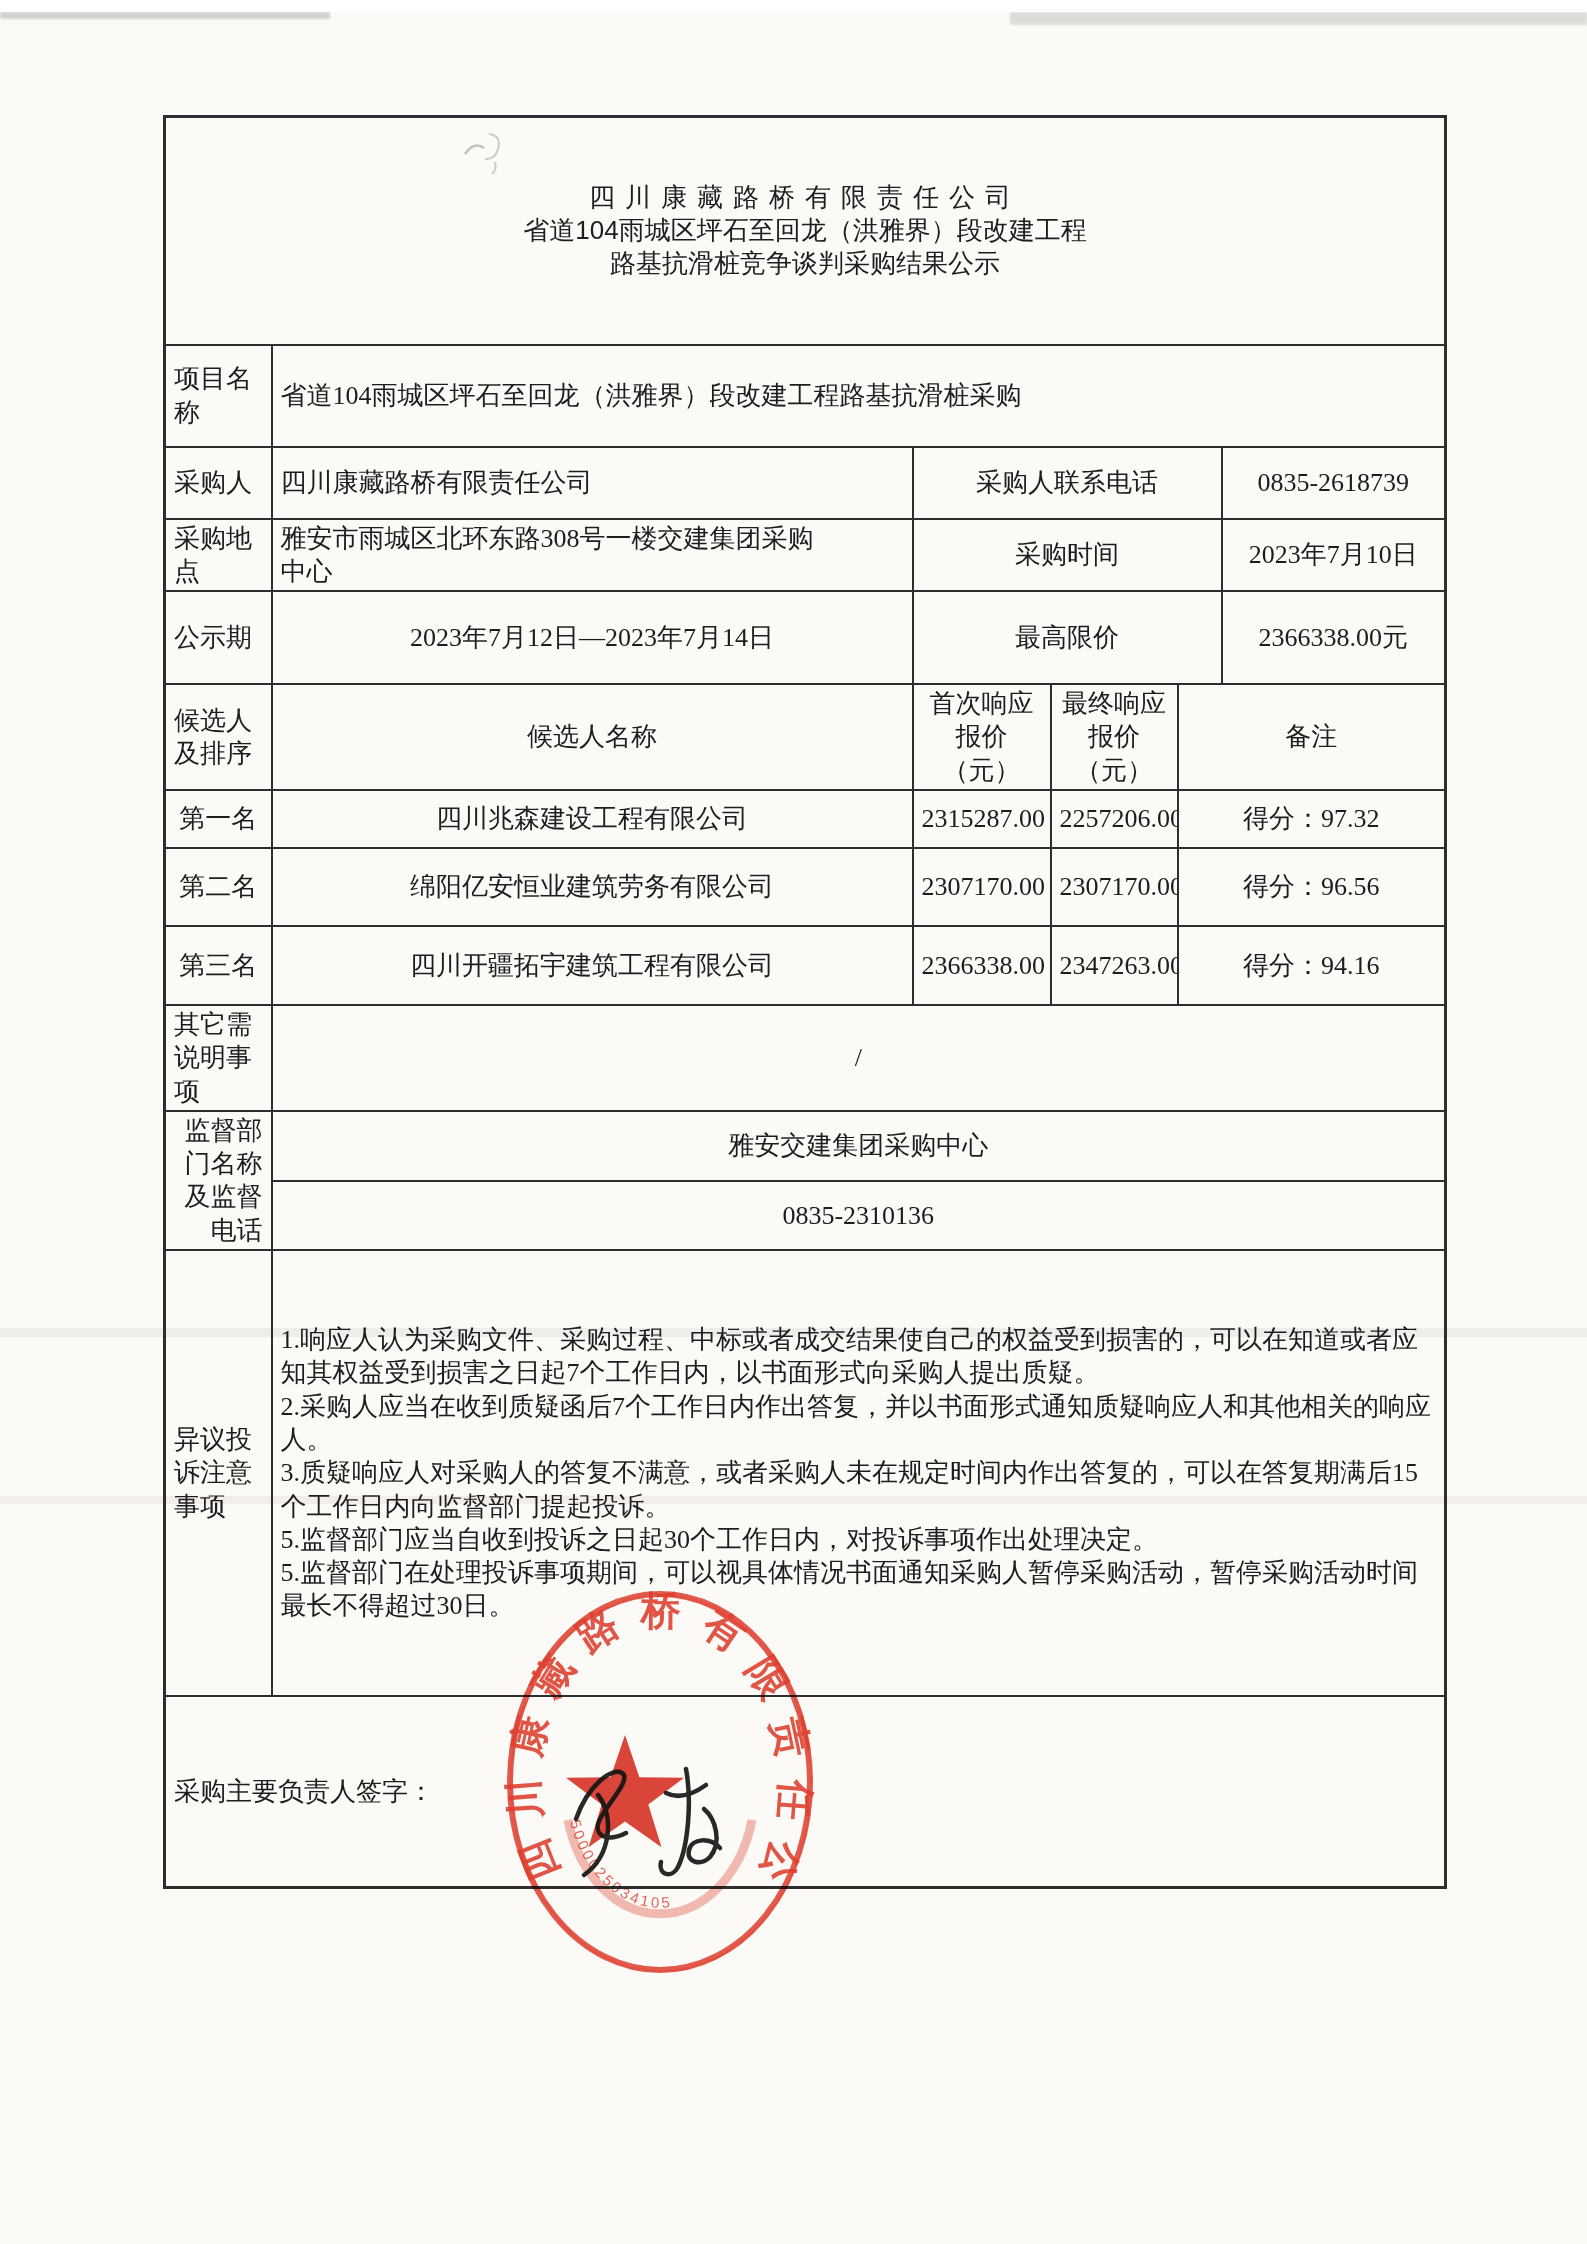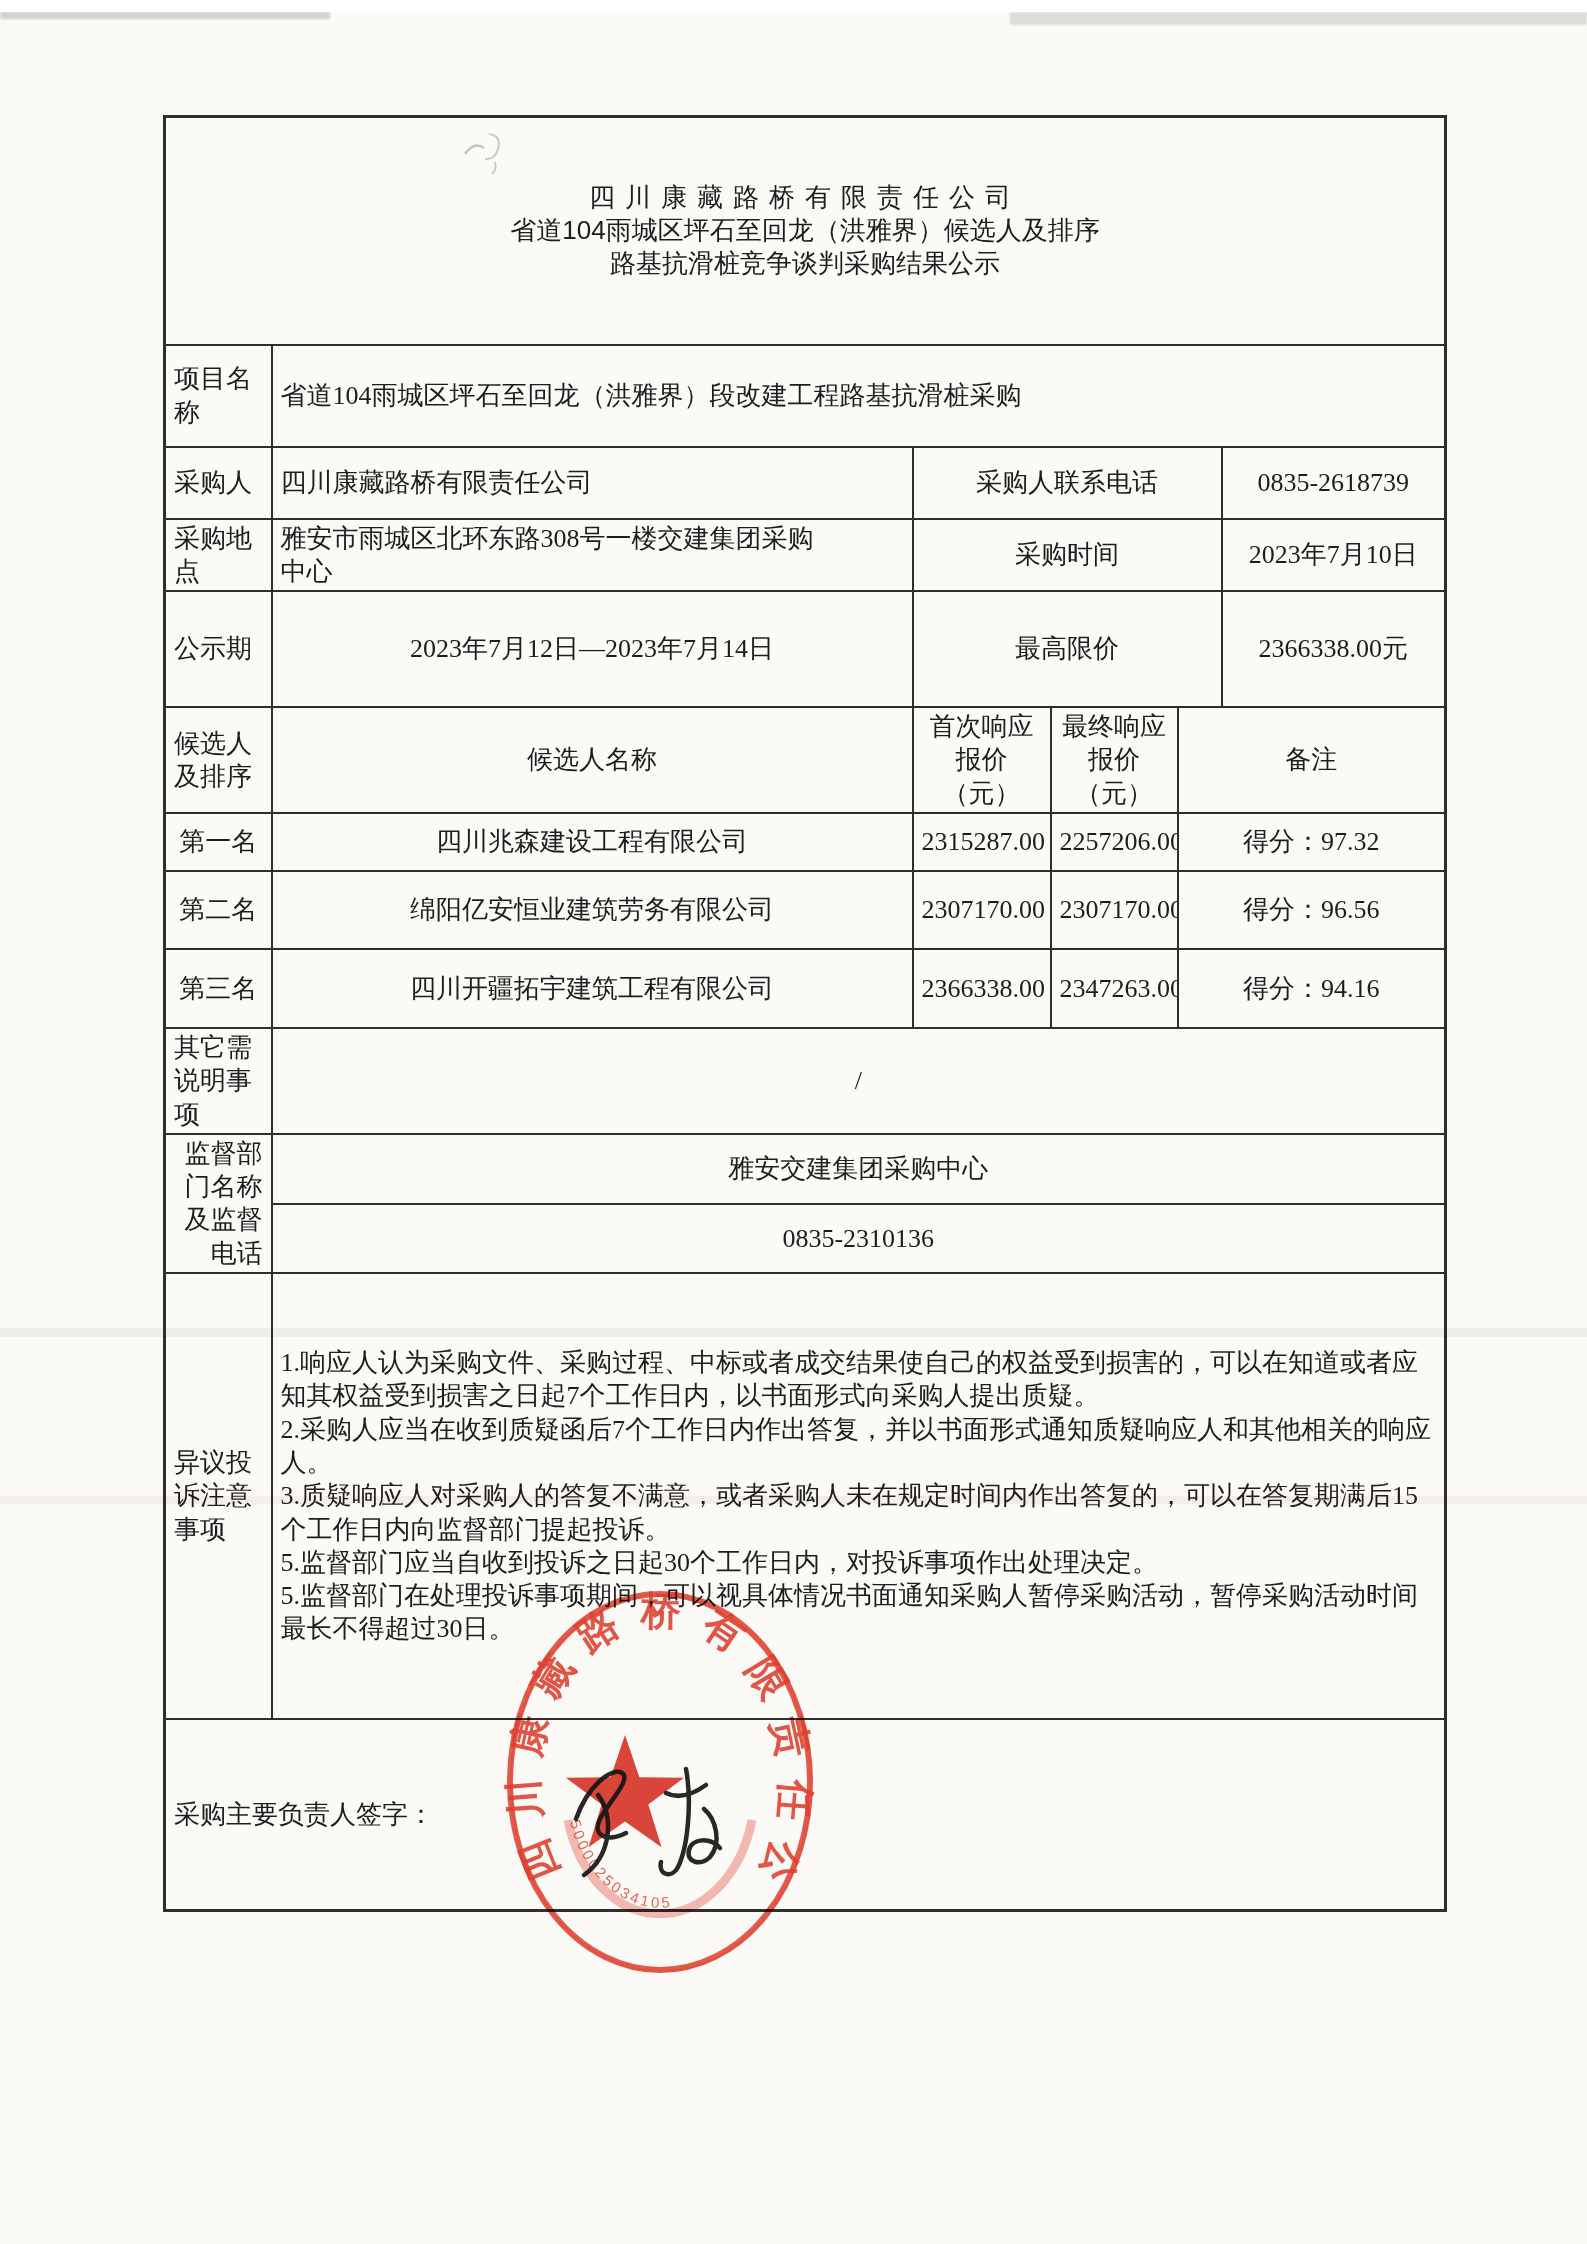--- a/index.html
+++ b/index.html
@@ -78,21 +78,21 @@
         <col style="width:138px">
       <col style="width:127px">
         <col style="width:44px">
         <col style="width:224px">
     </colgroup>
 
     <tbody>
         <tr style="height:228px">
       <td colspan="6" class="title-cell">
         <div class="title-line-1">四川康藏路桥有限责任公司</div>
-        <div>省道104雨城区坪石至回龙（洪雅界）候选人及排序</div>
+        <div>省道104雨城区坪石至回龙（洪雅界）段改建工程</div>
         <div>路基抗滑桩竞争谈判采购结果公示</div>
       </td>
     </tr>
 
     <tr style="height:102px">
       <td class="c-label">项目名称</td>
       <td colspan="5" class="c-left">省道104雨城区坪石至回龙（洪雅界）段改建工程路基抗滑桩采购</td>
     </tr>
 
     <tr style="height:72px">
@@ -104,21 +104,21 @@
 
     <tr style="height:72px">
       <td class="c-label">采购地点</td>
       <td class="c-left">
             <div class="loc-wrap">雅安市雨城区北环东路308号一楼交建集团采购中心</div>
           </td>
       <td colspan="3" class="c-center">采购时间</td>
       <td class="c-center">2023年7月10日</td>
     </tr>
 
-    <tr style="height:116px">
+    <tr style="height:93px">
       <td class="c-label">公示期</td>
       <td class="c-center">2023年7月12日—2023年7月14日</td>
       <td colspan="3" class="c-center">最高限价</td>
       <td class="c-center">2366338.00元</td>
     </tr>
 
     <tr style="height:106px">
       <th class="c-label" style="font-weight:normal">候选人及排序</th>
       <th class="hdr">候选人名称</th>
       <th class="hdr">首次响应报价（元）</th>

